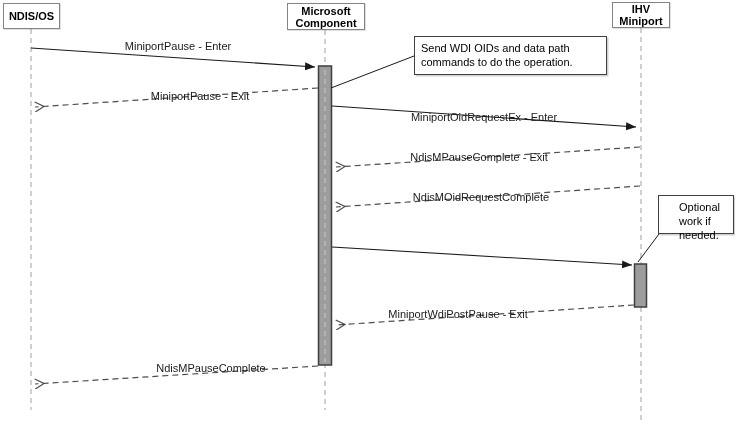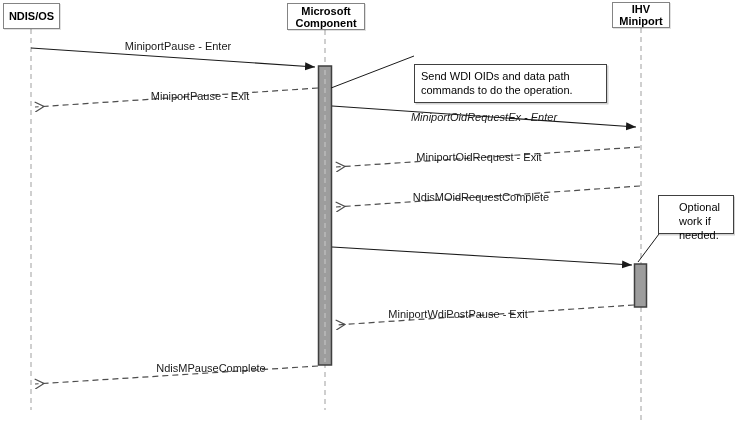--- a/index.html
+++ b/index.html
@@ -101,22 +101,22 @@
   </svg>
 
   <div class="head-box" style="left:3px; top:3px; width:57px; height:26px;">NDIS/OS</div>
   <div class="head-box" style="left:612px; top:2px; width:58px; height:26px;">IHV
 Miniport</div>
   <div class="head-box" style="left:287px; top:3px; width:78px; height:27px;">Microsoft
 Component</div>
 
   <div class="msg-label" style="left:178px; top:41px;">MiniportPause - Enter</div>
   <div class="msg-label" style="left:178px; top:91px;padding-left:44px;">MiniportPause - Exit</div>
-  <div class="msg-label" style="left:484px; top:112px;font-style:italic;">MiniportOidRequestEx - Enter</div>
-  <div class="msg-label" style="left:479px; top:152px;">MiniportOidRequest - Exit</div>
+  <div class="msg-label" style="left:484px; top:112px;">MiniportOidRequestEx - Enter</div>
+  <div class="msg-label" style="left:479px; top:152px;">NdisMPauseComplete - Exit</div>
   <div class="msg-label" style="left:481px; top:192px;">NdisMOidRequestComplete</div>
   <div class="msg-label" style="left:458px; top:309px;">MiniportWdiPostPause - Exit</div>
   <div class="msg-label" style="left:176px; top:363px;margin-left:35px;">NdisMPauseComplete</div>
 
-  <div class="note-box" style="left:414px; top:36px; width:193px; height:39px;margin-top:28px;">Send WDI OIDs and data path commands to do the operation.</div>
+  <div class="note-box" style="left:414px; top:36px; width:193px; height:39px;">Send WDI OIDs and data path commands to do the operation.</div>
   <div class="note-box" style="left:658px; top:195px; width:76px; height:39px;padding-left:20px;">Optional work if needed.</div>
 
 </div>
 
 </body></html>

